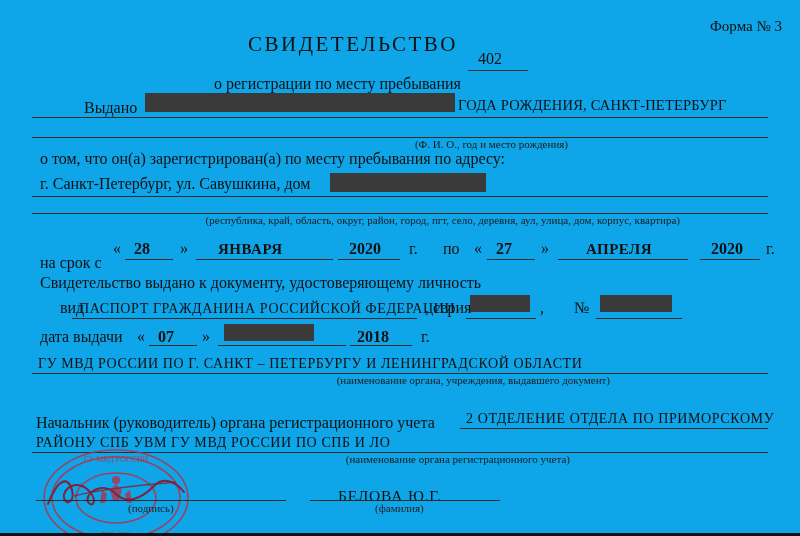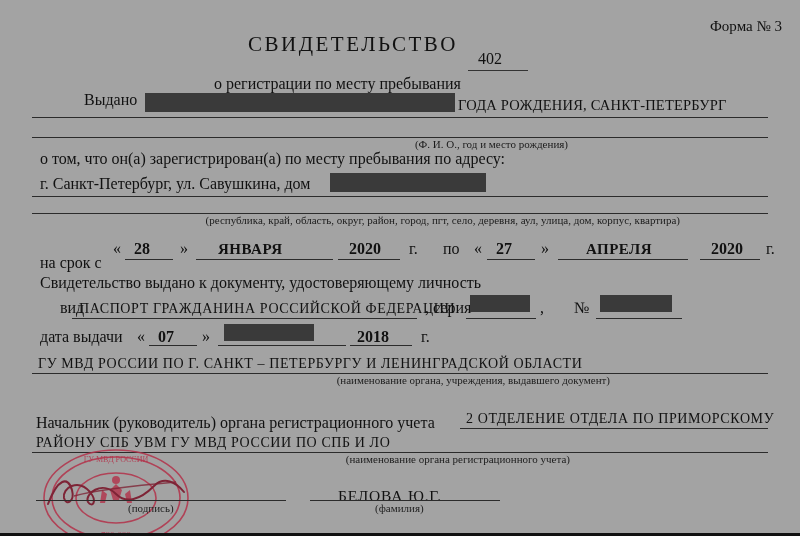--- a/index.html
+++ b/index.html
@@ -13,21 +13,21 @@
     position: relative;
     font-family: "Liberation Serif", serif;
     color: #111;
     overflow: hidden;
   }
   .page {
     position: absolute;
     left: 0; top: 0;
     width: 800px;
     height: 536px;
-    background: #a3a3a3;
+    background: #0ea5e9;
   }
 
   
   .abs { position: absolute; white-space: nowrap; }
 
   .form-no {
     right: 18px;
     top: 18px;
     font-size: 15px;
   }
@@ -52,21 +52,21 @@
     border-bottom: 1px solid #333;
   }
   .title-sub {
     left: 214px;
     top: 75px;
     font-size: 16px;
   }
 
   .lbl-vydano {
     left: 84px;
-    top: 91px;
+    top: 99px;
     font-size: 16px;
   }
 
   .redact {
     position: absolute;
     background: #3a3a3a;
   }
 
   .caps-line {
     font-size: 14.5px;

